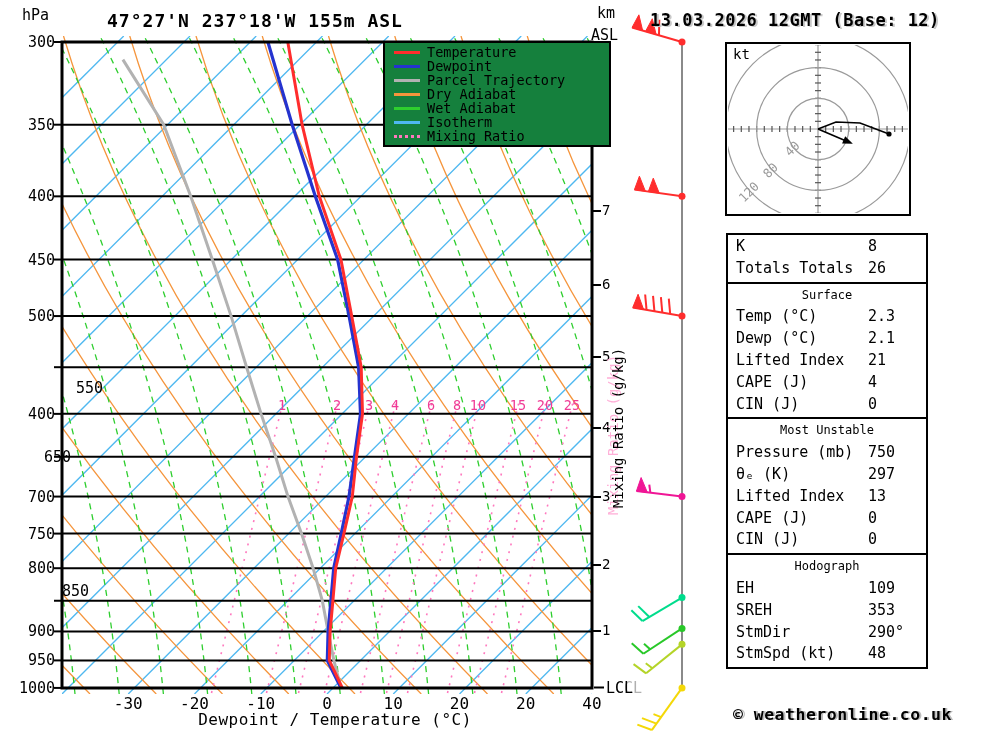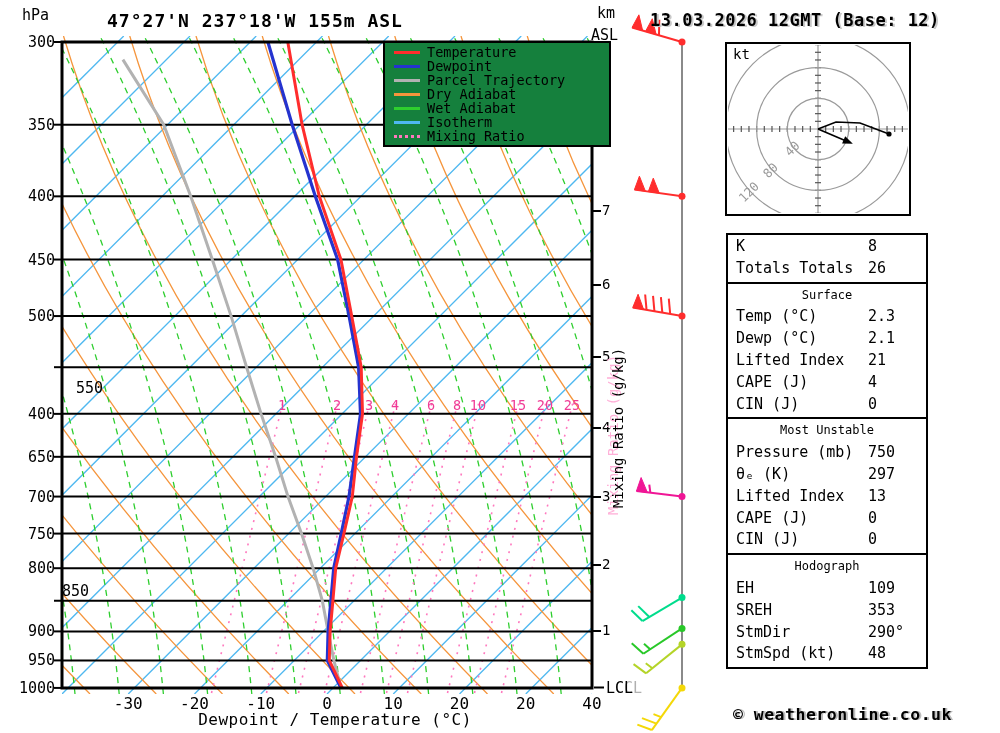--- a/index.html
+++ b/index.html
@@ -340,21 +340,21 @@
     </div>
 
   <div id="pressure-labels">
       <div class="plabel" style="top: 33px;">300</div>
       <div class="plabel" style="top: 115.702px;">350</div>
       <div class="plabel" style="top: 187.341px;">400</div>
       <div class="plabel" style="top: 250.532px;">450</div>
       <div class="plabel" style="top: 307.058px;">500</div>
       <div class="plabel" style="top: 379px; padding-left: 48px;">550</div>
       <div class="plabel" style="top: 404.873px;">400</div>
-      <div class="plabel" style="top: 447.816px;">650</div>
+      <div class="plabel" style="top: 447.816px; padding-left: 16px;">650</div>
       <div class="plabel" style="top: 487.575px;">700</div>
       <div class="plabel" style="top: 524.59px;">750</div>
       <div class="plabel" style="top: 559.215px;">800</div>
       <div class="plabel" style="top: 582px; margin-left: 34px;">850</div>
       <div class="plabel" style="top: 622.405px;">900</div>
       <div class="plabel" style="top: 651.413px;">950</div>
       <div class="plabel" style="top: 678.931px;">1000</div>
     </div>
   <div id="temp-labels">
       <div class="tlabel" style="left: 98.25px;">-30</div>

